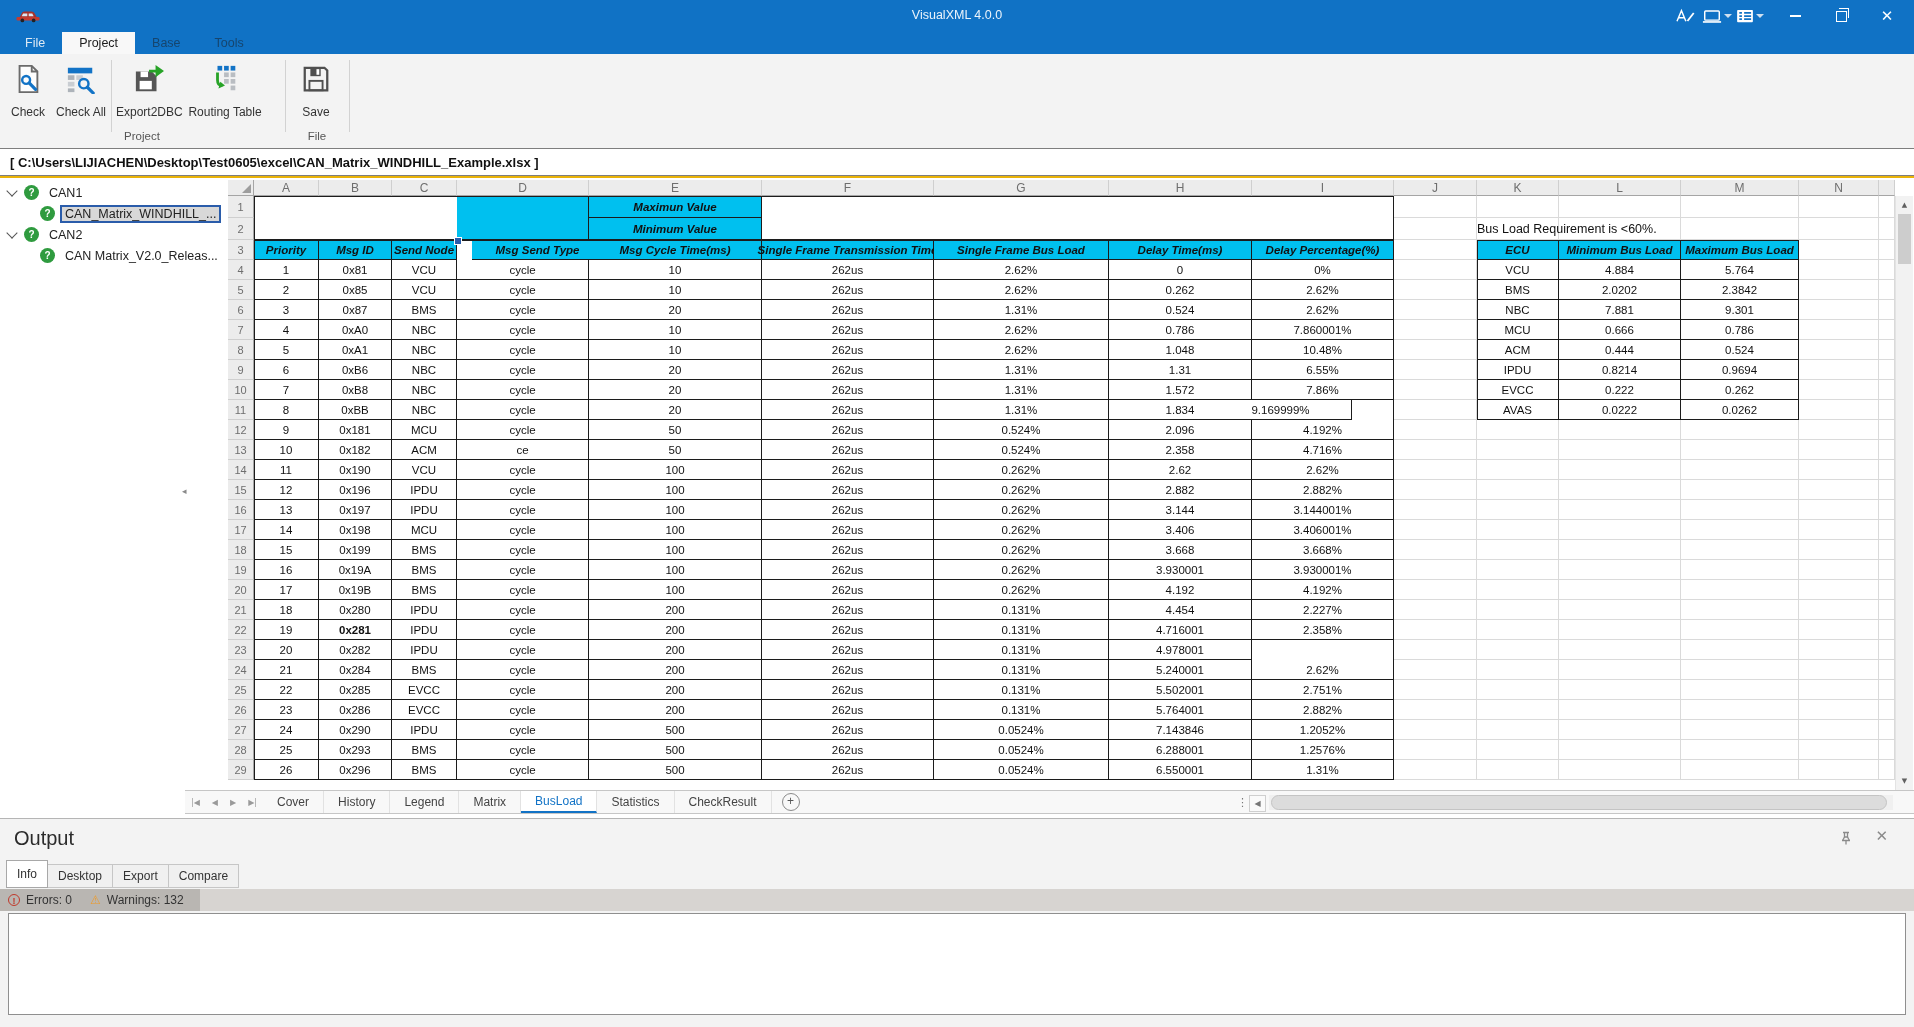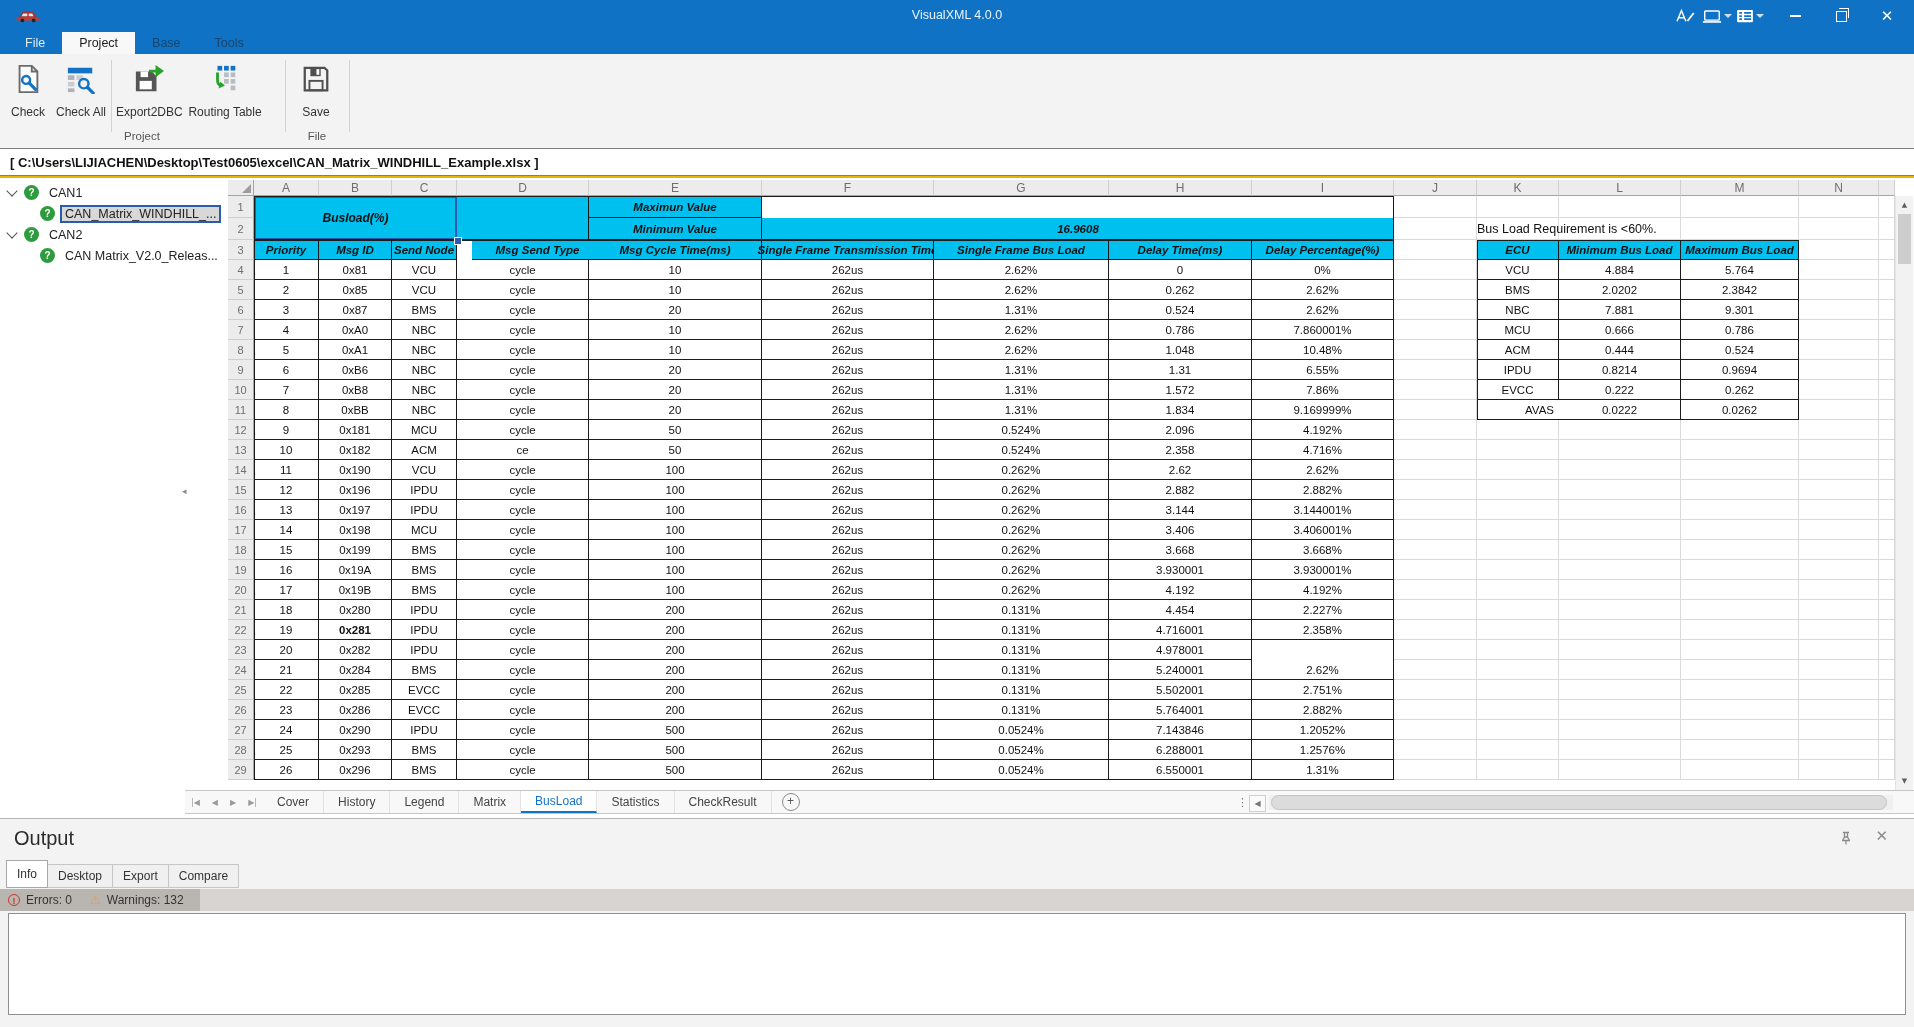--- a/index.html
+++ b/index.html
@@ -489,25 +489,23 @@
         <div class="sc gc" style="left: 1651px; top: 400px; width: 16px; height: 20px;"></div>
         <div class="sc gc" style="left: 1651px; top: 420px; width: 16px; height: 20px;"></div>
         <div class="sc gc" style="left: 1651px; top: 440px; width: 16px; height: 20px;"></div>
         <div class="sc gc" style="left: 1651px; top: 460px; width: 16px; height: 20px;"></div>
         <div class="sc gc" style="left: 1651px; top: 480px; width: 16px; height: 20px;"></div>
         <div class="sc gc" style="left: 1651px; top: 500px; width: 16px; height: 20px;"></div>
         <div class="sc gc" style="left: 1651px; top: 520px; width: 16px; height: 20px;"></div>
         <div class="sc gc" style="left: 1651px; top: 540px; width: 16px; height: 20px;"></div>
         <div class="sc gc" style="left: 1651px; top: 560px; width: 16px; height: 20px;"></div>
         <div class="sc gc" style="left: 1651px; top: 580px; width: 16px; height: 20px;"></div>
-        <div class="sc cy sel" style="left: 26px; top: 16px; width: 203px; height: 44px; font-size: 12px;">Busload(%)</div>
         <div class="sc cy br" style="left: 229px; top: 16px; width: 132px; height: 44px;"></div>
         <div class="sc cy br bb" style="left: 361px; top: 16px; width: 173px; height: 22px;">Maximun Value</div>
         <div class="sc cy br" style="left: 361px; top: 38px; width: 173px; height: 22px;">Minimum Value</div>
-        <div class="sc cy" style="left: 534px; top: 38px; width: 632px; height: 22px;">16.9608</div>
         <div class="outline" style="left: 26px; top: 16px; width: 1140px; height: 44px;"></div>
         <div class="handle" style="left: 226px; top: 57px;"></div>
         <div class="sc cy br bb" style="left: 26px; top: 60px; width: 65px; height: 20px;">Priority</div>
         <div class="sc cy br bb" style="left: 91px; top: 60px; width: 73px; height: 20px;">Msg ID</div>
         <div class="sc cy br bb" style="left: 164px; top: 60px; width: 65px; height: 20px;">Send Node</div>
         <div class="sc cy br bb" style="left: 244px; top: 60px; width: 132px; height: 20px;">Msg Send Type</div>
         <div class="sc cy br bb" style="left: 361px; top: 60px; width: 173px; height: 20px;">Msg Cycle Time(ms)</div>
         <div class="sc cy br bb" style="left: 534px; top: 60px; width: 172px; height: 20px;">Single Frame Transmission Time</div>
         <div class="sc cy br bb" style="left: 706px; top: 60px; width: 175px; height: 20px;">Single Frame Bus Load</div>
         <div class="sc cy br bb" style="left: 881px; top: 60px; width: 143px; height: 20px;">Delay Time(ms)</div>
@@ -576,21 +574,21 @@
         <div class="sc dc br bb" style="left: 881px; top: 200px; width: 143px; height: 20px;">1.572</div>
         <div class="sc dc br bb" style="left: 1024px; top: 200px; width: 142px; height: 20px;">7.86%</div>
         <div class="sc dc br bb" style="left: 26px; top: 220px; width: 65px; height: 20px;">8</div>
         <div class="sc dc br bb" style="left: 91px; top: 220px; width: 73px; height: 20px;">0xBB</div>
         <div class="sc dc br bb" style="left: 164px; top: 220px; width: 65px; height: 20px;">NBC</div>
         <div class="sc dc br bb" style="left: 229px; top: 220px; width: 132px; height: 20px;">cycle</div>
         <div class="sc dc br bb" style="left: 361px; top: 220px; width: 173px; height: 20px;">20</div>
         <div class="sc dc br bb" style="left: 534px; top: 220px; width: 172px; height: 20px;">262us</div>
         <div class="sc dc br bb" style="left: 706px; top: 220px; width: 175px; height: 20px;">1.31%</div>
         <div class="sc dc br bb" style="left: 881px; top: 220px; width: 143px; height: 20px;">1.834</div>
-        <div class="sc dc br bb" style="left: 1024px; top: 220px; width: 142px; height: 20px;">9.169999%</div>
+        <div class="sc dc br bb" style="left: 982px; top: 220px; width: 142px; height: 20px;">9.169999%</div>
         <div class="sc dc br bb" style="left: 26px; top: 240px; width: 65px; height: 20px;">9</div>
         <div class="sc dc br bb" style="left: 91px; top: 240px; width: 73px; height: 20px;">0x181</div>
         <div class="sc dc br bb" style="left: 164px; top: 240px; width: 65px; height: 20px;">MCU</div>
         <div class="sc dc br bb" style="left: 229px; top: 240px; width: 132px; height: 20px;">cycle</div>
         <div class="sc dc br bb" style="left: 361px; top: 240px; width: 173px; height: 20px;">50</div>
         <div class="sc dc br bb" style="left: 534px; top: 240px; width: 172px; height: 20px;">262us</div>
         <div class="sc dc br bb" style="left: 706px; top: 240px; width: 175px; height: 20px;">0.524%</div>
         <div class="sc dc br bb" style="left: 881px; top: 240px; width: 143px; height: 20px;">2.096</div>
         <div class="sc dc br bb" style="left: 1024px; top: 240px; width: 142px; height: 20px;">4.192%</div>
         <div class="sc dc br bb" style="left: 26px; top: 260px; width: 65px; height: 20px;">10</div>
@@ -765,21 +763,21 @@
         <div class="sc dc br bb" style="left: 1453px; top: 140px; width: 118px; height: 20px;">0.786</div>
         <div class="sc dc br bb" style="left: 1249px; top: 160px; width: 82px; height: 20px;">ACM</div>
         <div class="sc dc br bb" style="left: 1331px; top: 160px; width: 122px; height: 20px;">0.444</div>
         <div class="sc dc br bb" style="left: 1453px; top: 160px; width: 118px; height: 20px;">0.524</div>
         <div class="sc dc br bb" style="left: 1249px; top: 180px; width: 82px; height: 20px;">IPDU</div>
         <div class="sc dc br bb" style="left: 1331px; top: 180px; width: 122px; height: 20px;">0.8214</div>
         <div class="sc dc br bb" style="left: 1453px; top: 180px; width: 118px; height: 20px;">0.9694</div>
         <div class="sc dc br bb" style="left: 1249px; top: 200px; width: 82px; height: 20px;">EVCC</div>
         <div class="sc dc br bb" style="left: 1331px; top: 200px; width: 122px; height: 20px;">0.222</div>
         <div class="sc dc br bb" style="left: 1453px; top: 200px; width: 118px; height: 20px;">0.262</div>
-        <div class="sc dc br bb" style="left: 1249px; top: 220px; width: 82px; height: 20px; margin-left: 22px;">AVAS</div>
+        <div class="sc dc br bb" style="left: 1249px; top: 220px; width: 82px; height: 20px;">AVAS</div>
         <div class="sc dc br bb" style="left: 1331px; top: 220px; width: 122px; height: 20px;">0.0222</div>
         <div class="sc dc br bb" style="left: 1453px; top: 220px; width: 118px; height: 20px;">0.0262</div>
         <div class="outline" style="left: 1249px; top: 60px; width: 322px; height: 180px;"></div>
       </div>
     <div class="vscroll">
       <div class="vs-up">▲</div>
       <div class="vs-thumb"></div>
       <div class="vs-down">▼</div>
     </div>
     <div class="tabbar" id="tabbar">

